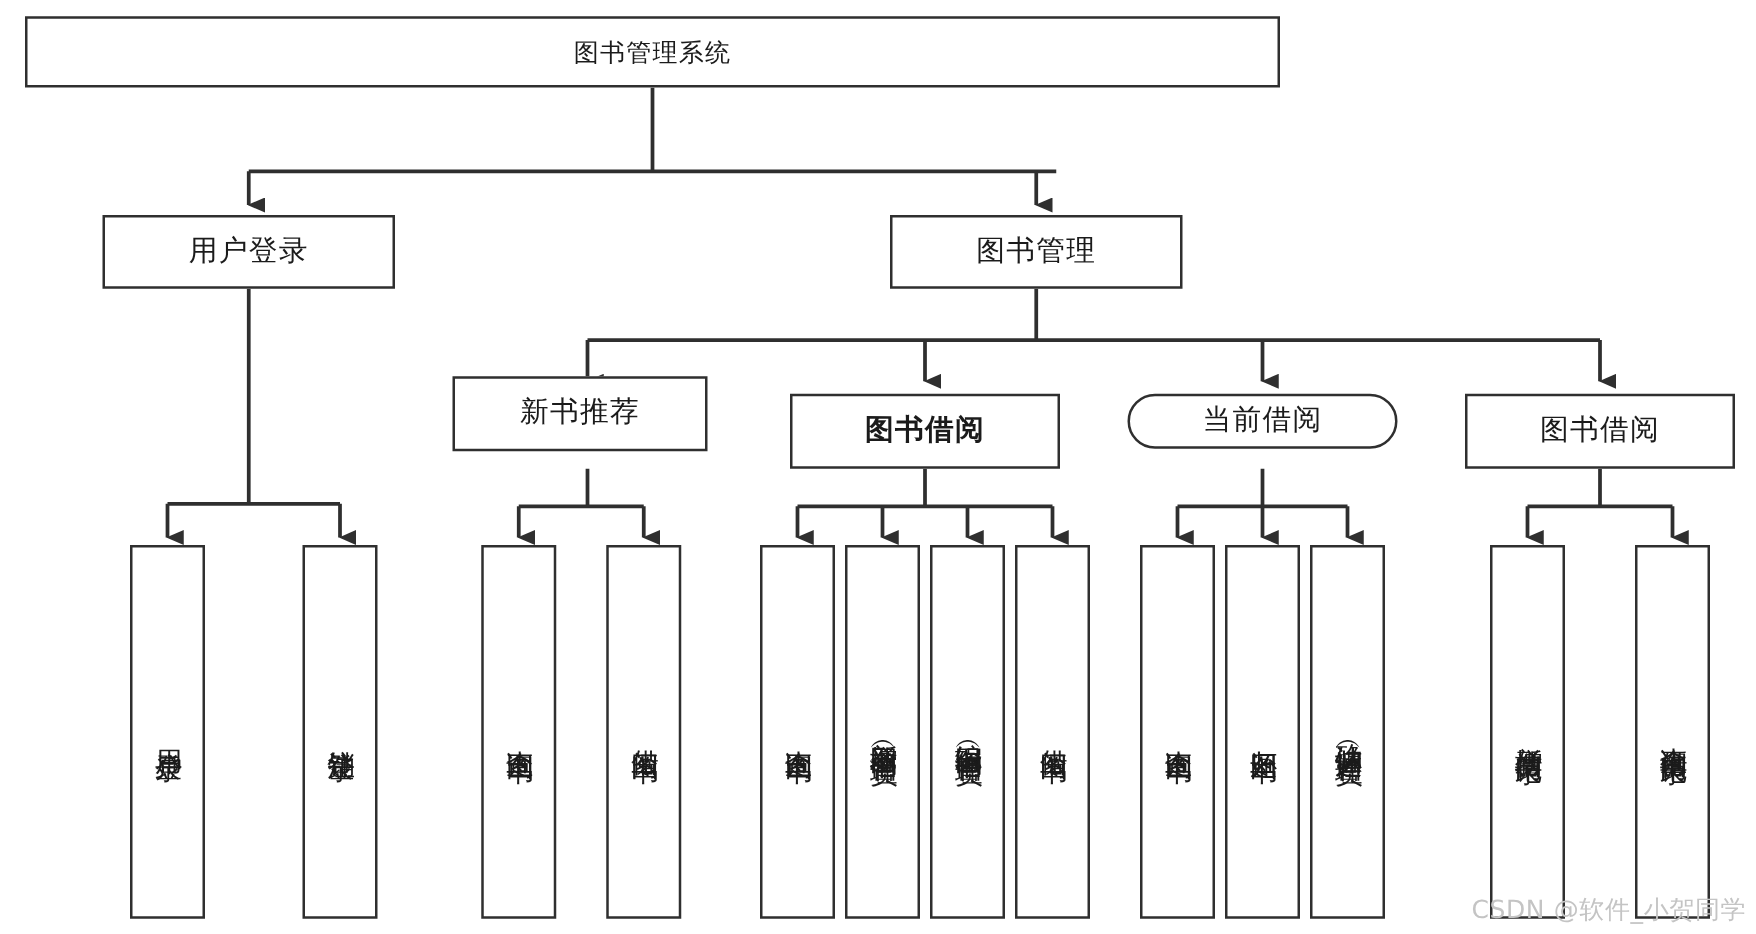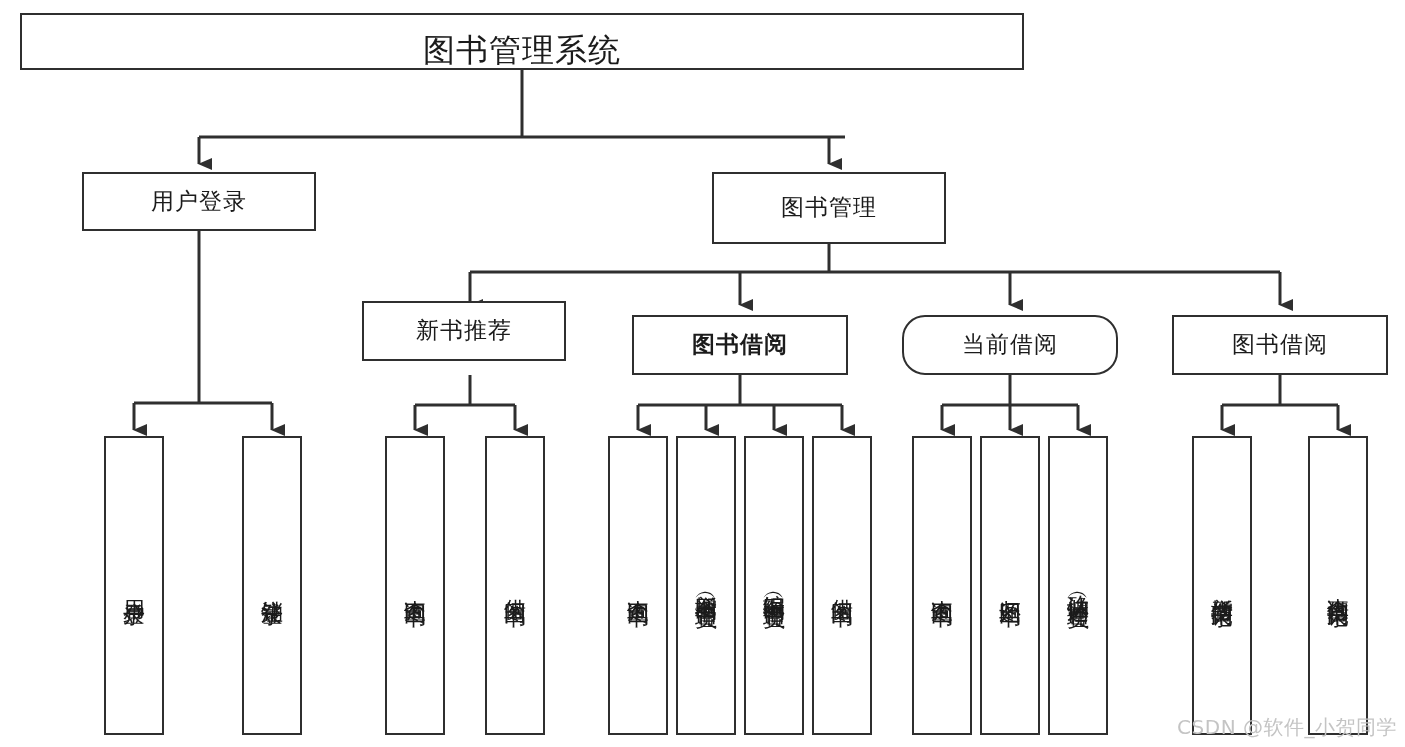--- a/index.html
+++ b/index.html
@@ -34,22 +34,21 @@
     justify-content: center;
     color: #1b1b1b;
   }
   .node-h {
     font-size: 23px;
     letter-spacing: 1px;
     line-height: 1.1;
     white-space: nowrap;
   }
   .node-root {
-    font-size: 32px;
-    align-items: flex-end;
+    font-size: 20px;
   }
   .node-v {
     padding: 6px 0;
   }
   .node-v .vtext {
     writing-mode: vertical-rl;
     text-orientation: upright;
     font-size: 22px;
     line-height: 1.28;
     letter-spacing: 2px;
@@ -122,31 +121,31 @@
     </g>
   </svg>
 
   <div class="node node-h node-root" style="left:20px; top:13px; width:1004px; height:57px;">
     <span>图书管理系统</span>
   </div>
 
   <div class="node node-h" style="left:82px; top:172px; width:234px; height:59px;">
     <span>用户登录</span>
   </div>
-  <div class="node node-h" style="left:712px; top:172px; width:234px; height:72px;">
+  <div class="node node-h" style="left:712px; top:172px; width:234px; height:59px;">
     <span>图书管理</span>
   </div>
 
   <div class="node node-h" style="left:362px; top:301px; width:204px; height:60px;">
     <span>新书推荐</span>
   </div>
   <div class="node node-h" style="left:632px; top:315px; width:216px; height:60px;font-weight:bold;">
     <span>图书借阅</span>
   </div>
-  <div class="node node-h" style="left:902px; top:315px; width:216px; height:60px;border-radius:23px;">
+  <div class="node node-h" style="left:902px; top:315px; width:216px; height:44px;border-radius:23px;">
     <span>当前借阅</span>
   </div>
   <div class="node node-h" style="left:1172px; top:315px; width:216px; height:60px;">
     <span>图书借阅</span>
   </div>
 
   <div class="node node-v" style="left:104px; top:436px; width:60px; height:299px;">
     <span class="vtext">用户登录</span>
   </div>
   <div class="node node-v" style="left:242px; top:436px; width:60px; height:299px;">

